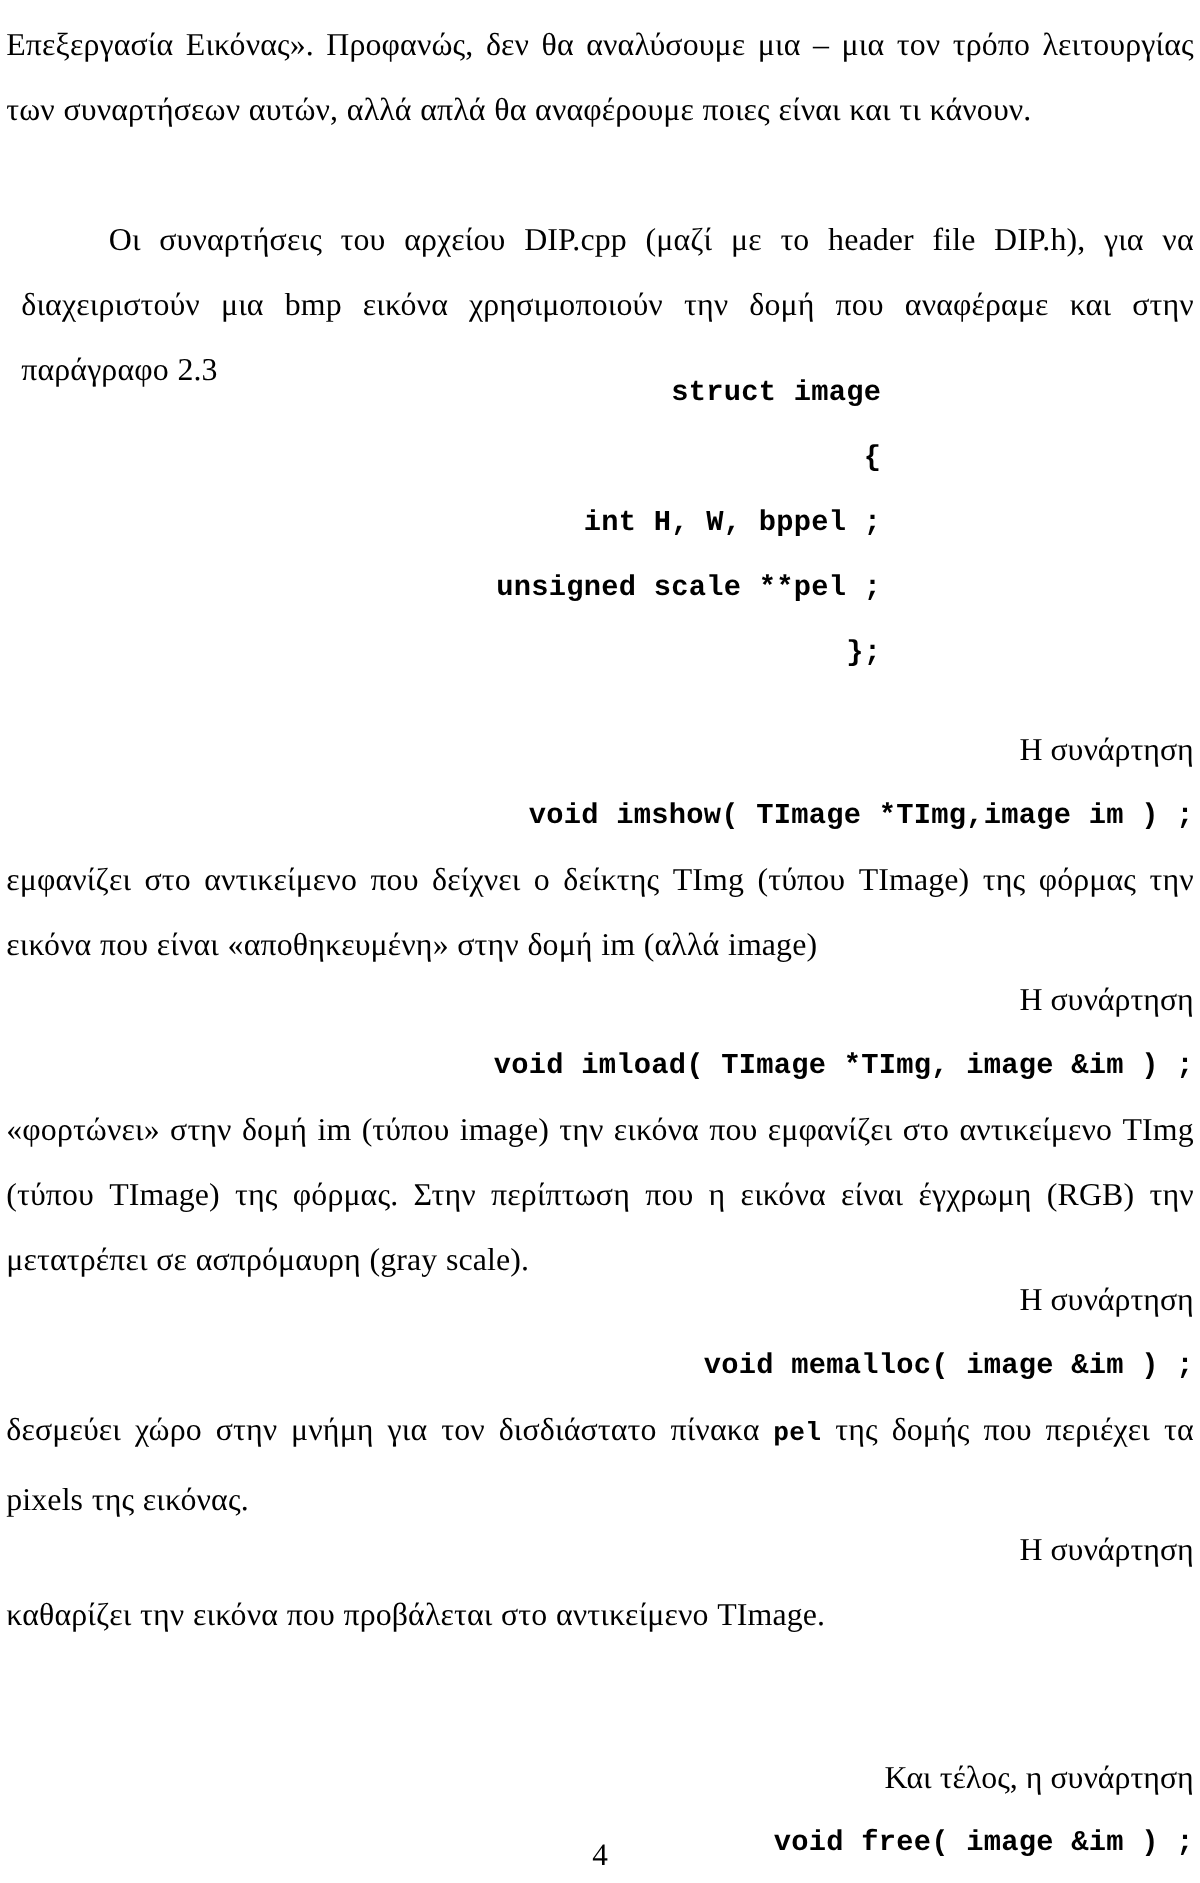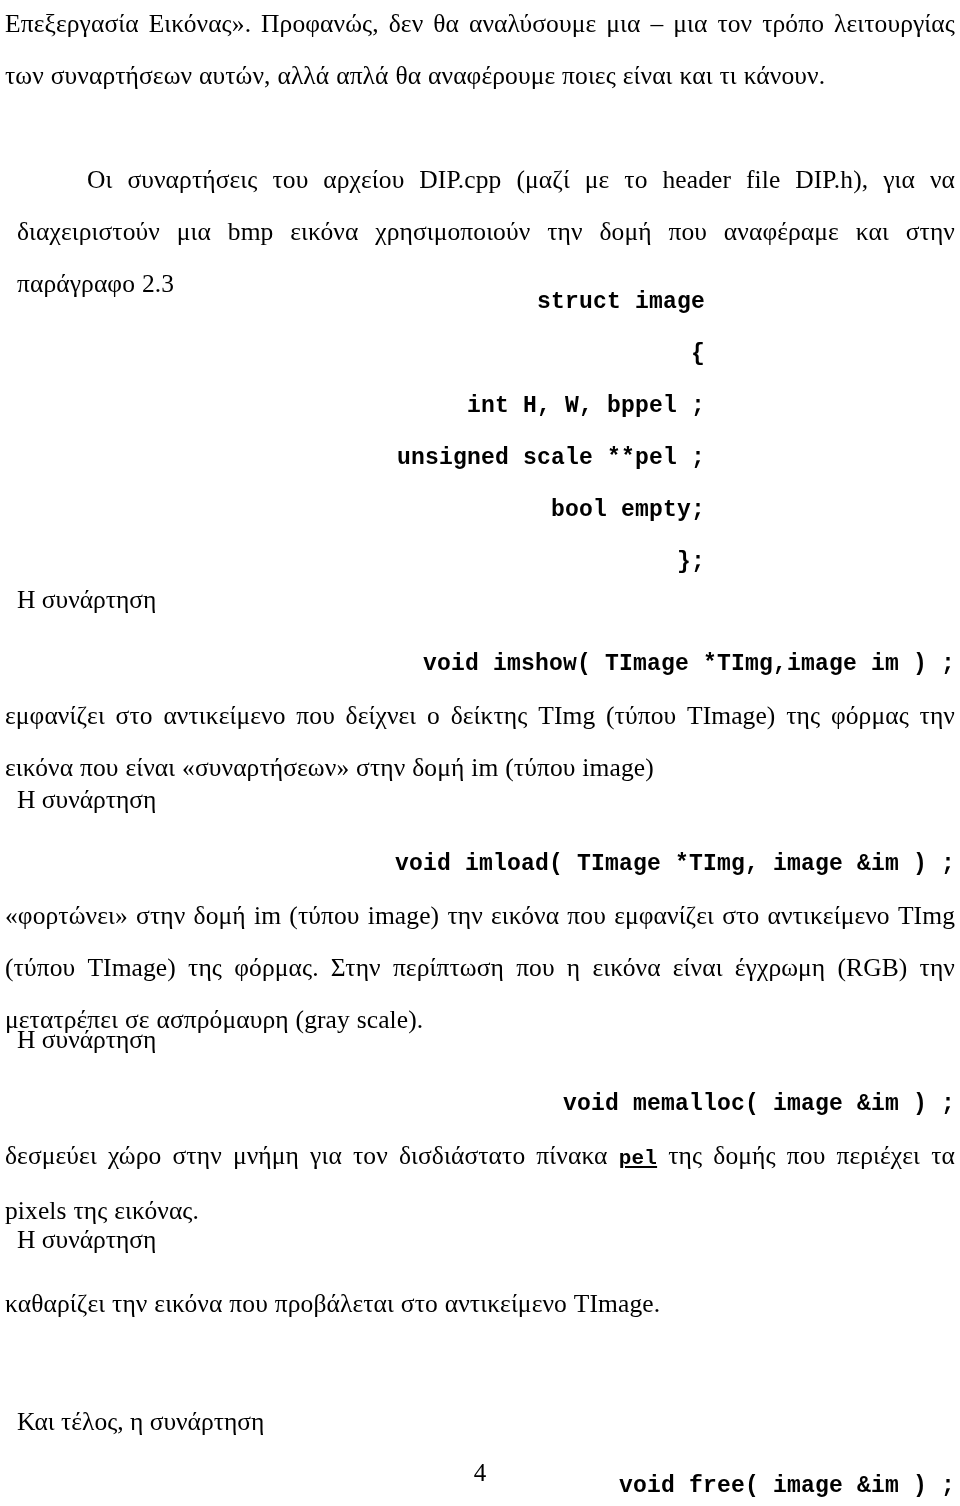--- a/index.html
+++ b/index.html
@@ -13,21 +13,21 @@
     height: 1506px;
     position: relative;
     overflow: hidden;
     color: #000000;
     font-family: "Liberation Serif", "DejaVu Serif", serif;
   }
 
   .page {
     position: absolute;
     left: 0;
-    top: 4px;
+    top: 16px;
     width: 960px;
     height: 1308px;
     box-sizing: border-box;
     padding: 0 5px 0 5px;
   }
 
   
   .para {
     font-size: 25.5px;
     line-height: 52px;
@@ -55,37 +55,36 @@
     text-align: right;
     letter-spacing: 0.2px;
   }
   .code.sig  { padding-left: 56px; }
 
   code.inline {
     font-family: "Liberation Mono", "DejaVu Sans Mono", monospace;
     font-size: 21px;
     font-weight: bold;
     letter-spacing: 0.2px;
-    text-decoration: underline;
   }
 
   
   .blk-intro   { position: absolute; left: 5px;  top: -6px;   width: 950px; }
   .blk-struct  { position: absolute; left: 5px;  top: 272px;  width: 700px; }
   .blk-imshow  { position: absolute; left: 5px;  top: 558px;  width: 950px; }
   .blk-imload  { position: absolute; left: 5px;  top: 758px;  width: 950px; }
   .blk-memall  { position: absolute; left: 5px;  top: 998px;  width: 950px; }
   .blk-clear   { position: absolute; left: 5px;  top: 1198px; width: 950px; }
   .blk-free    { position: absolute; left: 5px;  top: 1380px; width: 950px; }
 
   .label {
     font-size: 25.5px;
     line-height: 52px;
-    margin: 12px;
-    text-align: left;
+    margin: 0;
+    text-align: right;
   }
 
   .page-number {
     position: absolute;
     left: 0;
     top: 1452px;
     width: 960px;
     text-align: center;
     font-size: 25px;
     line-height: 34px;
@@ -99,28 +98,27 @@
   <div class="blk-intro">
     <p class="para">Επεξεργασία Εικόνας». Προφανώς, δεν θα αναλύσουμε μια – μια τον τρόπο λειτουργίας των συναρτήσεων αυτών, αλλά απλά θα αναφέρουμε ποιες είναι και τι κάνουν.</p>
     <p class="para indent" style="margin-top:52px;margin-left:12px;">Οι συναρτήσεις του αρχείου DIP.cpp (μαζί με το header file DIP.h), για να διαχειριστούν μια bmp εικόνα χρησιμοποιούν την δομή που αναφέραμε και στην παράγραφο 2.3</p>
   </div>
 
   <div class="blk-struct">
     <div class="code">struct image</div>
     <div class="code">{</div>
     <div class="code">    int H, W, bppel ;</div>
     <div class="code">    unsigned scale **pel ;</div>
-    <div class="code">    bool empty;</div>
     <div class="code">};</div>
   </div>
 
   <div class="blk-imshow">
     <p class="label">Η συνάρτηση</p>
     <div class="code sig">void imshow( TImage *TImg,image im ) ;</div>
-    <p class="para last-line-left">εμφανίζει στο αντικείμενο που δείχνει ο δείκτης TImg (τύπου TImage) της φόρμας την εικόνα που είναι «συναρτήσεων» στην δομή im (τύπου image)</p>
+    <p class="para last-line-left">εμφανίζει στο αντικείμενο που δείχνει ο δείκτης TImg (τύπου TImage) της φόρμας την εικόνα που είναι «αποθηκευμένη» στην δομή im (αλλά image)</p>
   </div>
 
   <div class="blk-imload">
     <p class="label">Η συνάρτηση</p>
     <div class="code sig">void imload( TImage *TImg, image &amp;im ) ;</div>
     <p class="para last-line-left">«φορτώνει» στην δομή im (τύπου image) την εικόνα που εμφανίζει στο αντικείμενο TImg (τύπου TImage) της φόρμας. Στην περίπτωση που η εικόνα είναι έγχρωμη (RGB) την μετατρέπει σε ασπρόμαυρη (gray scale).</p>
   </div>
 
   <div class="blk-memall">
     <p class="label">Η συνάρτηση</p>

